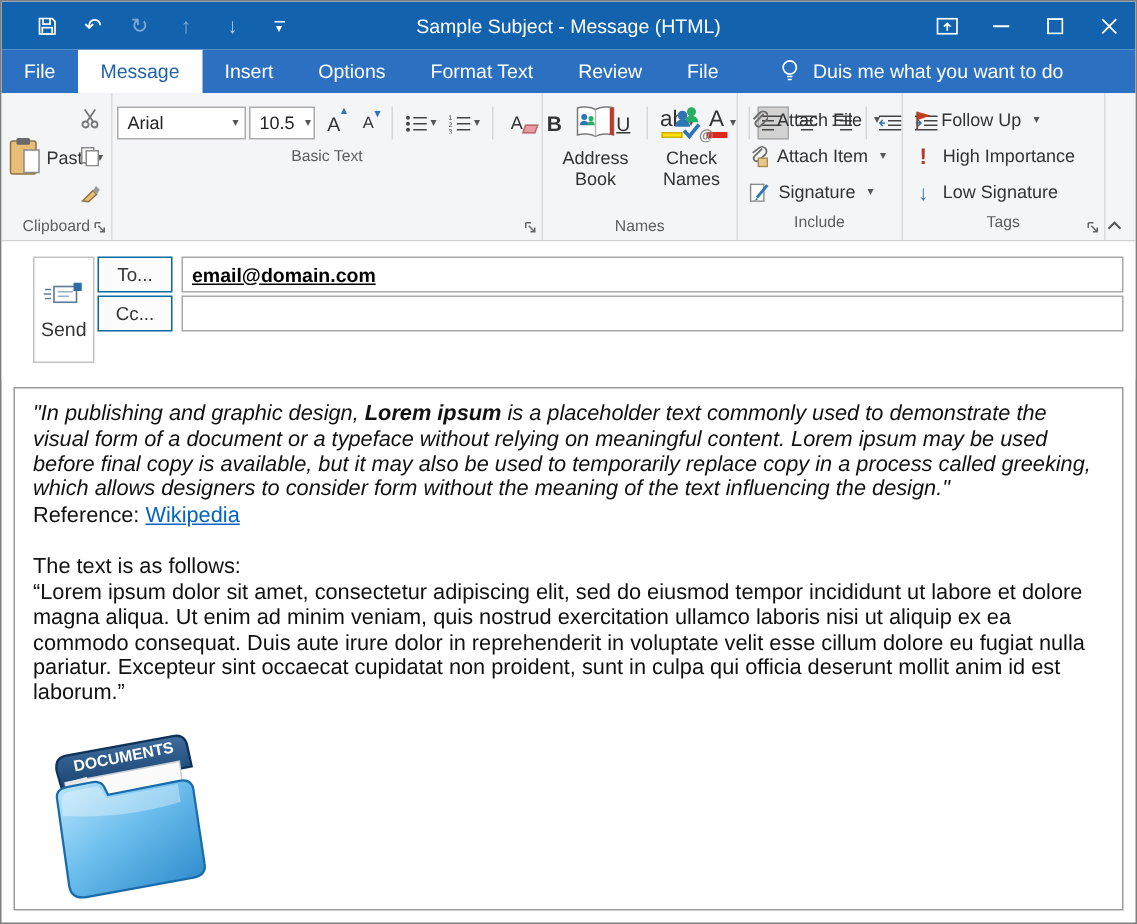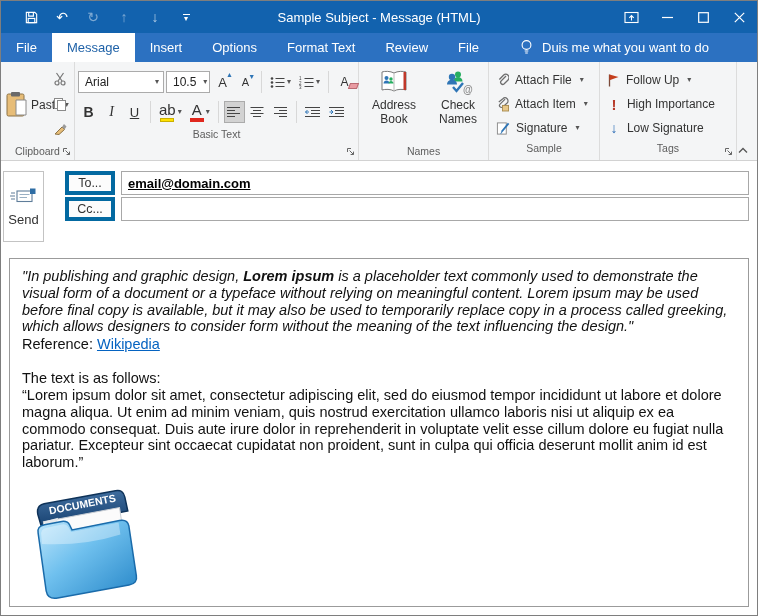--- a/index.html
+++ b/index.html
@@ -42,21 +42,21 @@
   .launcher { position:absolute; right:3px; bottom:4px; }
   .caret { font-size:8px; color:#555; margin-left:2px; line-height:1; }
   
   .g-clipboard { width:78px; }
   .paste-big { width:40px; display:flex; flex-direction:row; align-items:center;
                padding-top:3px; gap:1px; font-size:12px; color:#333; }
   .clip-col { display:flex; flex-direction:column; gap:5px; padding:4px 0 0 5px; }
   .mini-btn { width:22px; height:20px; display:flex; align-items:center; justify-content:center; }
   
   .g-basictext { width:287px; }
-  .bt-rows { display:flex; flex-direction:column; justify-content:flex-start; gap:4px; padding-top:4px; }
+  .bt-rows { display:flex; flex-direction:row; justify-content:flex-start; gap:4px; padding-top:4px; }
   .bt-row { display:flex; align-items:center; gap:2px; height:26px; }
   .combo { background:#fff; border:1px solid #ababab; height:22px; display:flex;
            align-items:center; padding:0 4px 0 6px; font-size:12px; color:#222; gap:5px; }
   .combo-font { width:86px; } .combo-font span:first-child { flex:1; }
   .combo-size { width:44px; } .combo-size span:first-child { flex:1; }
   .btn-sm { height:22px; min-width:21px; display:flex; align-items:center;
             justify-content:center; padding:0 2px; border:1px solid transparent; }
   .btn-sm.selected { background:#d2d2d2; border-color:#ababab; }
   .sep-v { width:1px; height:22px; background:#d8d8d8; margin:0 3px; flex:0 0 auto; }
   .glyph-b { font-weight:bold; font-size:14px; color:#333; }
@@ -82,25 +82,25 @@
   
   .g-include { width:118px; }
   .g-tags { width:146px; }
   .inc-rows { display:flex; flex-direction:column; gap:2px; padding-top:4px; width:100%; }
   .inc-row { display:flex; align-items:center; gap:6px; height:22px; padding:0 4px; color:#333; }
   .imp-high { color:#b63a2a; font-weight:bold; font-size:15px; width:14px; text-align:center; }
   .imp-low { color:#2b6cb5; font-weight:bold; font-size:14px; width:14px; text-align:center; }
   .collapse-col { margin-left:auto; display:flex; align-items:flex-end; padding:0 8px 6px 0; }
   
   .compose { flex:0 0 92px; background:#fff; position:relative; padding:10px 8px 0 64px; }
-  .send-box { position:absolute; left:2px; top:10px; width:41px; height:71px;
+  .send-box { position:absolute; left:21px; top:10px; width:41px; height:71px;
               border:1px solid #c3c3c3; display:flex; flex-direction:column; align-items:center;
               justify-content:center; gap:7px; font-size:13px; color:#333; background:#fff; }
   .addr-row { display:flex; margin-bottom:2px; height:24px; align-items:center; }
-  .addr-btn { width:50px; height:24px; border:4px solid #0369a1; background:#fcfcfc;
+  .addr-btn { width:50px; height:24px; border:1px solid #0369a1; background:#fcfcfc;
               font-size:12.5px; color:#333; display:flex; align-items:center; justify-content:center;
               margin-right:6px; flex:0 0 auto; }
   .subj-lbl { width:50px; font-size:12.5px; color:#444; padding-left:2px; margin-right:6px; flex:0 0 auto; }
   .addr-input { flex:1; height:24px; border:1px solid #a8a8a8; background:#fff;
                 font-size:13px; padding:0 6px; font-family:"Liberation Sans",sans-serif; outline:none; }
   .addr-input.to-val { font-weight:600; text-decoration:underline; }
   .addr-input.subj-val { font-weight:600; }
   
   .bodybox { flex:1; margin:5px 8px 8px; border:1px solid #9b9b9b; background:#fff;
              padding:9px 12px; font-size:14.5px; line-height:1.16; color:#111; overflow:hidden; }
@@ -393,21 +393,21 @@
             <svg width="14" height="15" viewBox="0 0 15 16">
                 <rect x="1.5" y="2" width="9.5" height="12" fill="#fff" stroke="#8a8a8a"></rect>
                 <path d="M13.5 2.5 6 11.5" stroke="#2e75b6" stroke-width="2"></path>
                 <path d="M6 11.5 4.2 13.8l2.6-1z" fill="#2e75b6"></path>
               </svg>
           </span>
           <span>Signature</span>
           <span class="caret">▾</span>
         </div>
       </div>
-      <div class="rfoot">Sample</div>
+      <div class="rfoot">Include</div>
     </div>
 
     <div class="rgroup g-tags">
       <div class="inc-rows">
         <div class="inc-row">
           <span>
             <svg width="13" height="15" viewBox="0 0 13 15">
                 <path d="M2.5 1.5v12" stroke="#7a4a3a" stroke-width="1.3"></path>
                 <path d="M2.5 1.5 11.5 4 2.5 7.2z" fill="#c43e1c"></path>
               </svg>

